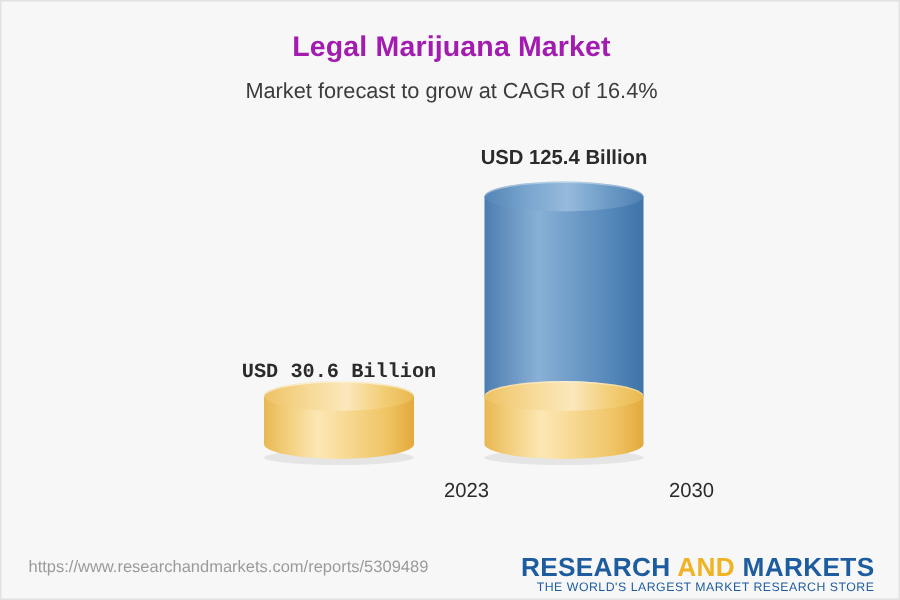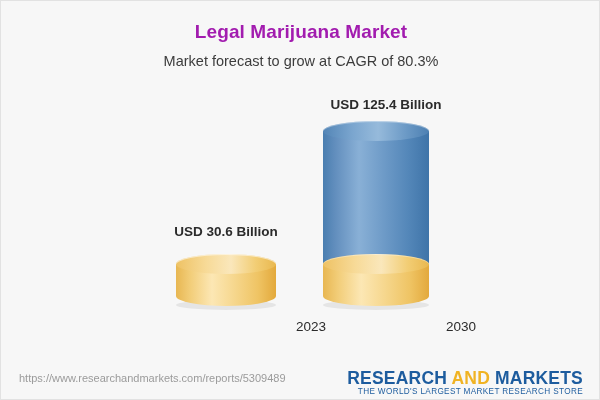--- a/index.html
+++ b/index.html
@@ -54,22 +54,22 @@
   }
 
   .datalabel {
     position: absolute;
     font-size: 13.5px;
     font-weight: bold;
     color: #2b2b2b;
     text-align: center;
     white-space: nowrap;
   }
-  .datalabel.left  { left: 125px; width: 200px; top: 223px; }
-  .datalabel.right { left: 285px; width: 200px; top: 96px;  }
+  .datalabel.left  { left: 125px; width: 200px; top: 240px; font-family: Liberation Mono, monospace; }
+  .datalabel.right { left: 275px; width: 200px; top: 96px;  }
 
   .catlabel {
     position: absolute;
     font-size: 13.5px;
     color: #2b2b2b;
     text-align: right;
     white-space: nowrap;
     top: 318px;
   }
   .catlabel.left  { left: 125px; width: 200px; }
@@ -173,21 +173,21 @@
     letter-spacing: 0.35px;
     white-space: nowrap;
   }
 </style>
 </head>
 <body>
 
 <div id="infographic">
 
   <div class="title">Legal Marijuana Market</div>
-  <div class="subtitle">Market forecast to grow at CAGR of 80.3%</div>
+  <div class="subtitle">Market forecast to grow at CAGR of 16.4%</div>
 
   <div class="plot">
 
     <div class="datalabel left">USD 30.6 Billion</div>
 
     <div class="datalabel right">USD 125.4 Billion</div>
 
     <div class="cyl" style="left:175px; top:253px; width:100px; height:52px;">
       <div class="edge-shadow" style="bottom:-4px;"></div>
       <div class="body fill-yellow" style="top:10px; bottom:10px;"></div>

